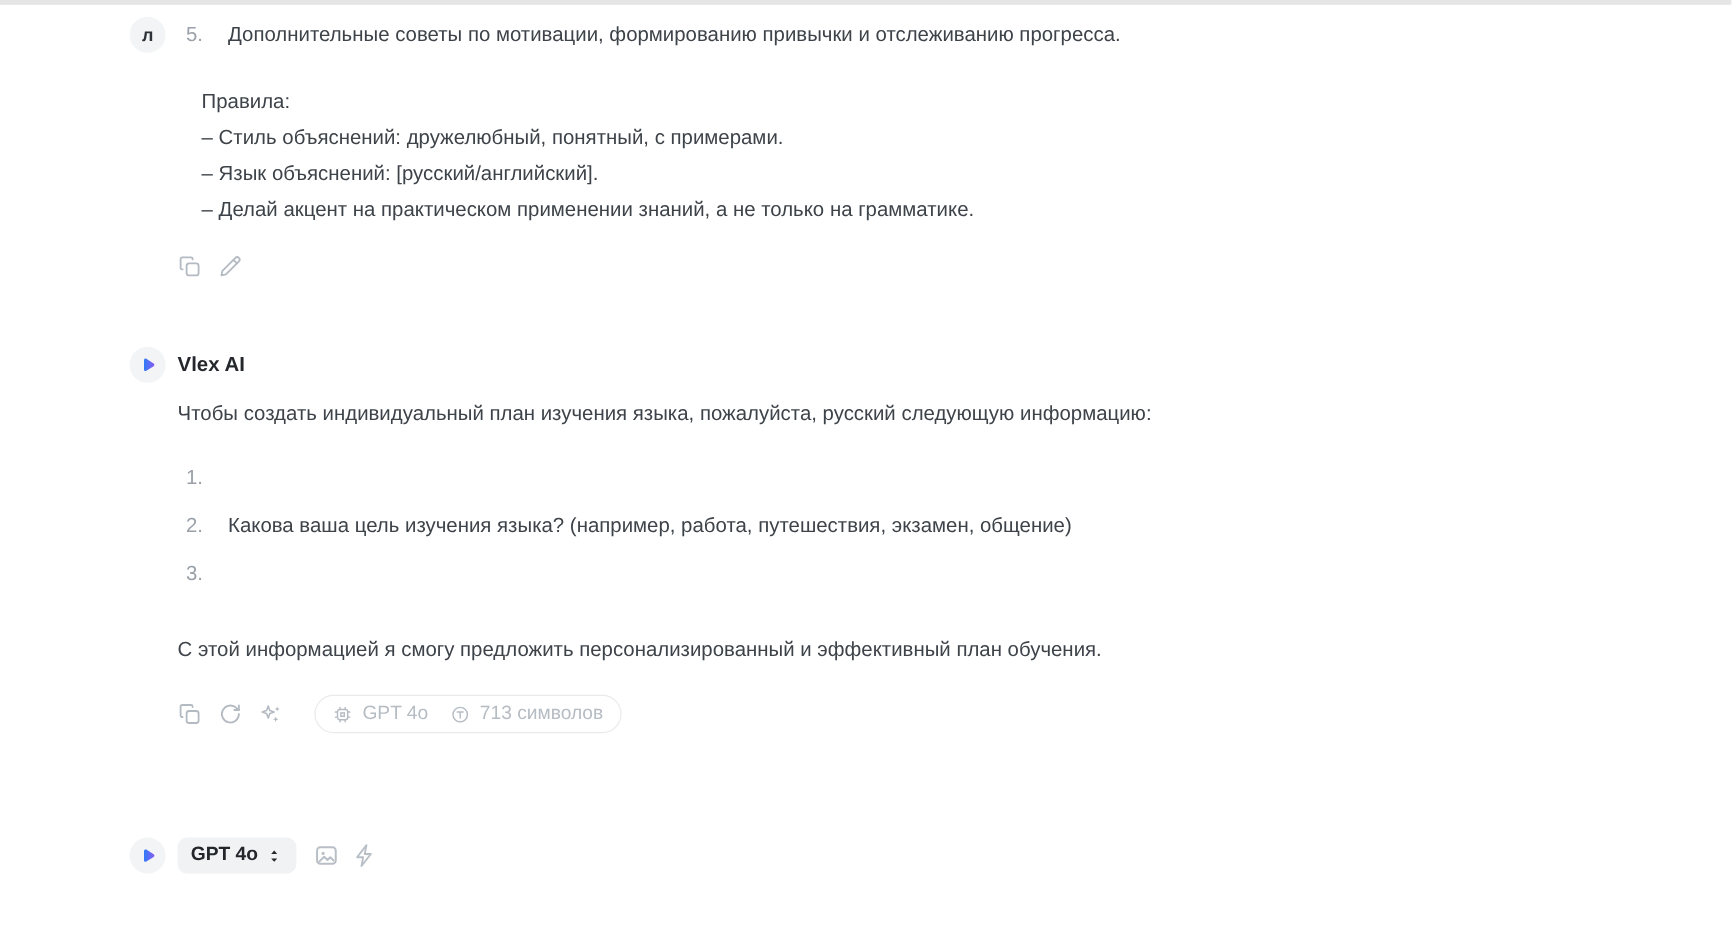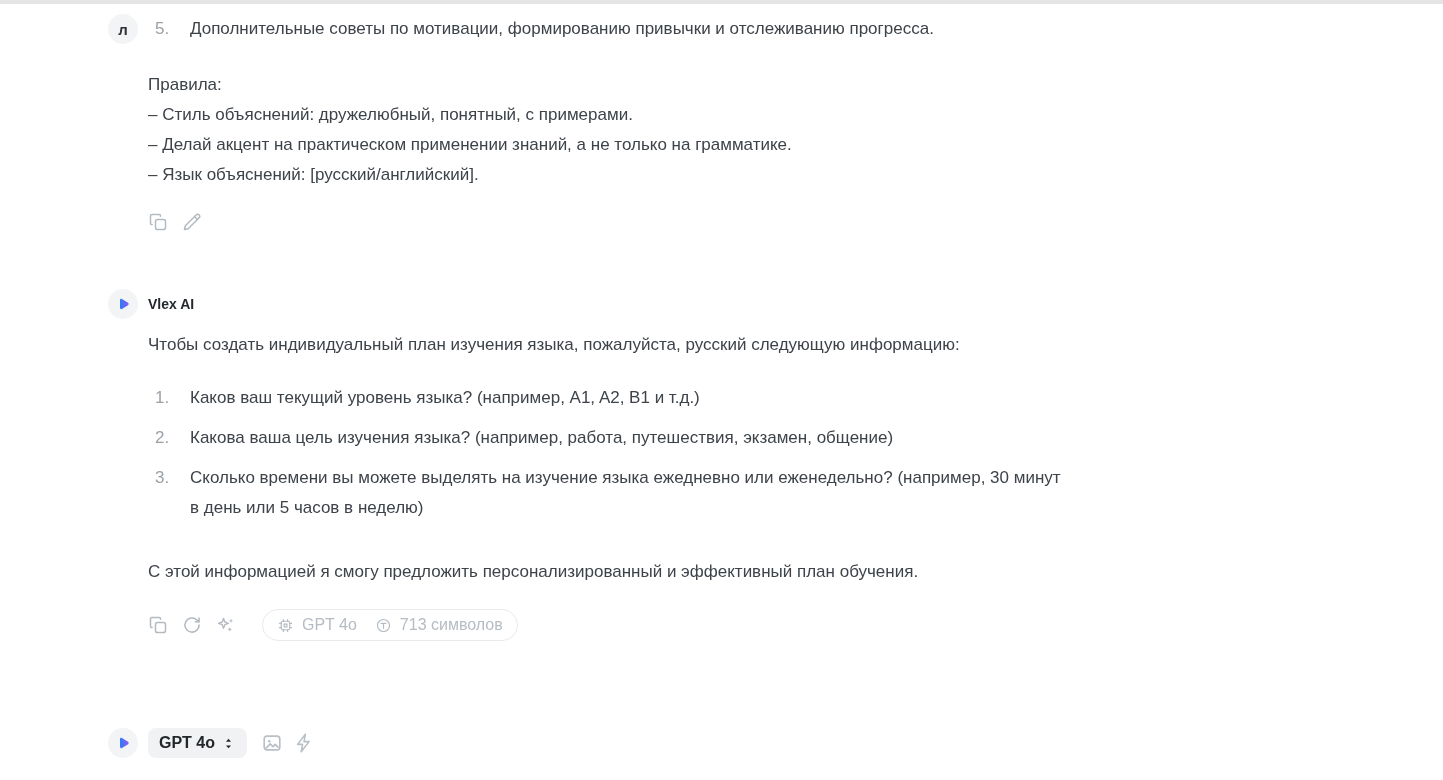--- a/index.html
+++ b/index.html
@@ -8,25 +8,25 @@
   .chat{padding:0 40px 0 108px;}
   .msg{display:flex;align-items:flex-start;}
   .avatar{width:30px;height:30px;border-radius:50%;background:#f2f4f5;flex:none;
           display:flex;align-items:center;justify-content:center;}
   .avatar-letter{font-weight:700;font-size:15px;color:#2f3338;}
   .msg-content{margin-left:10px;flex:1;min-width:0;}
   .line{line-height:30px;}
   .olrow{display:flex;line-height:30px;}
   .olnum{width:35px;padding-left:7px;flex:none;color:#9aa1a8;}
   .oltext{flex:1;}
-  .rules{margin-top:26px;}
+  .rules{margin-top:26px;margin-left:20px;}
   .actions{display:flex;align-items:center;gap:14px;margin-top:22px;color:#b4bac1;}
   .icon-btn{width:20px;height:20px;color:#b4bac1;cursor:pointer;display:inline-flex;}
   .icon-btn svg{width:100%;height:100%;}
-  .sender{font-weight:700;font-size:14px;color:#24282d;line-height:30px;}
+  .sender{font-weight:700;font-size:17px;color:#24282d;line-height:30px;}
   .intro{margin-top:11px;max-width:900px;}
   .qlist{margin-top:23px;}
   .qitem{margin-bottom:10px;}
   .qitem .oltext{max-width:880px;}
   .outro{margin-top:34px;}
   .toolbar{display:flex;align-items:center;gap:14px;margin-top:22px;}
   .meta-badge{margin-left:12px;height:30px;border:1px solid #e8eaec;border-radius:16px;
               display:inline-flex;align-items:center;gap:8px;padding:0 14px;
               color:#b6bcc3;font-size:16px;white-space:nowrap;}
   .meta-badge svg{width:17px;height:17px;flex:none;}
@@ -53,22 +53,22 @@
       <span class="avatar-letter">л</span>
     </div>
     <div class="msg-content">
       <div class="olrow">
         <span class="olnum">5.</span>
         <span class="oltext">Дополнительные советы по мотивации, формированию привычки и отслеживанию прогресса.</span>
       </div>
       <div class="rules">
         <div class="line">Правила:</div>
         <div class="line">– Стиль объяснений: дружелюбный, понятный, с примерами.</div>
+        <div class="line">– Язык объяснений: [русский/английский].</div>
         <div class="line">– Делай акцент на практическом применении знаний, а не только на грамматике.</div>
-        <div class="line">– Язык объяснений: [русский/английский].</div>
       </div>
       <div class="actions">
         <span class="icon-btn">
           <svg viewBox="0 0 24 24" fill="none" stroke="currentColor" stroke-width="1.8" stroke-linecap="round" stroke-linejoin="round">
             <rect x="9" y="9" width="12" height="12" rx="2.5"></rect>
             <path d="M5 15H4.5A1.5 1.5 0 0 1 3 13.5v-9A1.5 1.5 0 0 1 4.5 3h9A1.5 1.5 0 0 1 15 4.5V5"></path>
           </svg>
         </span>
         <span class="icon-btn">
           <svg viewBox="0 0 24 24" fill="none" stroke="currentColor" stroke-width="1.8" stroke-linecap="round" stroke-linejoin="round">
@@ -91,29 +91,27 @@
         </defs>
         <path d="M7.5 6.2c0-1.5 1.6-2.4 2.9-1.7l9.2 5.8c1.2.8 1.2 2.6 0 3.4l-9.2 5.8c-1.3.8-2.9-.2-2.9-1.7Z" fill="url(#brandGrad1)"></path>
       </svg>
     </div>
     <div class="msg-content">
       <div class="sender">Vlex AI</div>
       <div class="intro line">Чтобы создать индивидуальный план изучения языка, пожалуйста, русский следующую информацию:</div>
       <div class="qlist">
         <div class="olrow qitem">
           <span class="olnum">1.</span>
-          <span class="oltext">Каков ваш текущий уровень языка? (например, A1, A2, B1 и т.д.)</span>
         </div>
         <div class="olrow qitem">
           <span class="olnum">2.</span>
           <span class="oltext">Какова ваша цель изучения языка? (например, работа, путешествия, экзамен, общение)</span>
         </div>
         <div class="olrow qitem">
           <span class="olnum">3.</span>
-          <span class="oltext">Сколько времени вы можете выделять на изучение языка ежедневно или еженедельно? (например, 30 минут в день или 5 часов в неделю)</span>
         </div>
       </div>
       <div class="outro line">С этой информацией я смогу предложить персонализированный и эффективный план обучения.</div>
       <div class="toolbar">
         <span class="icon-btn">
           <svg viewBox="0 0 24 24" fill="none" stroke="currentColor" stroke-width="1.8" stroke-linecap="round" stroke-linejoin="round">
             <rect x="9" y="9" width="12" height="12" rx="2.5"></rect>
             <path d="M5 15H4.5A1.5 1.5 0 0 1 3 13.5v-9A1.5 1.5 0 0 1 4.5 3h9A1.5 1.5 0 0 1 15 4.5V5"></path>
           </svg>
         </span>

